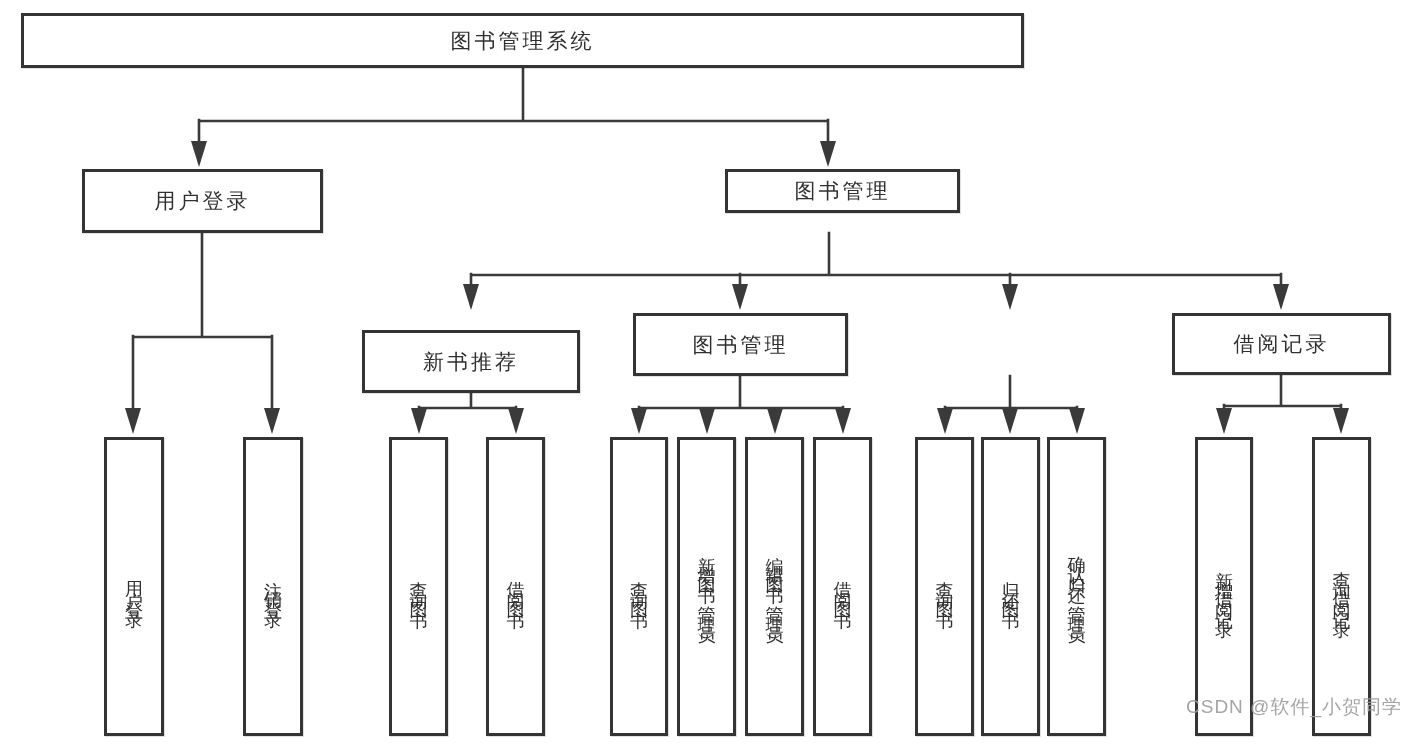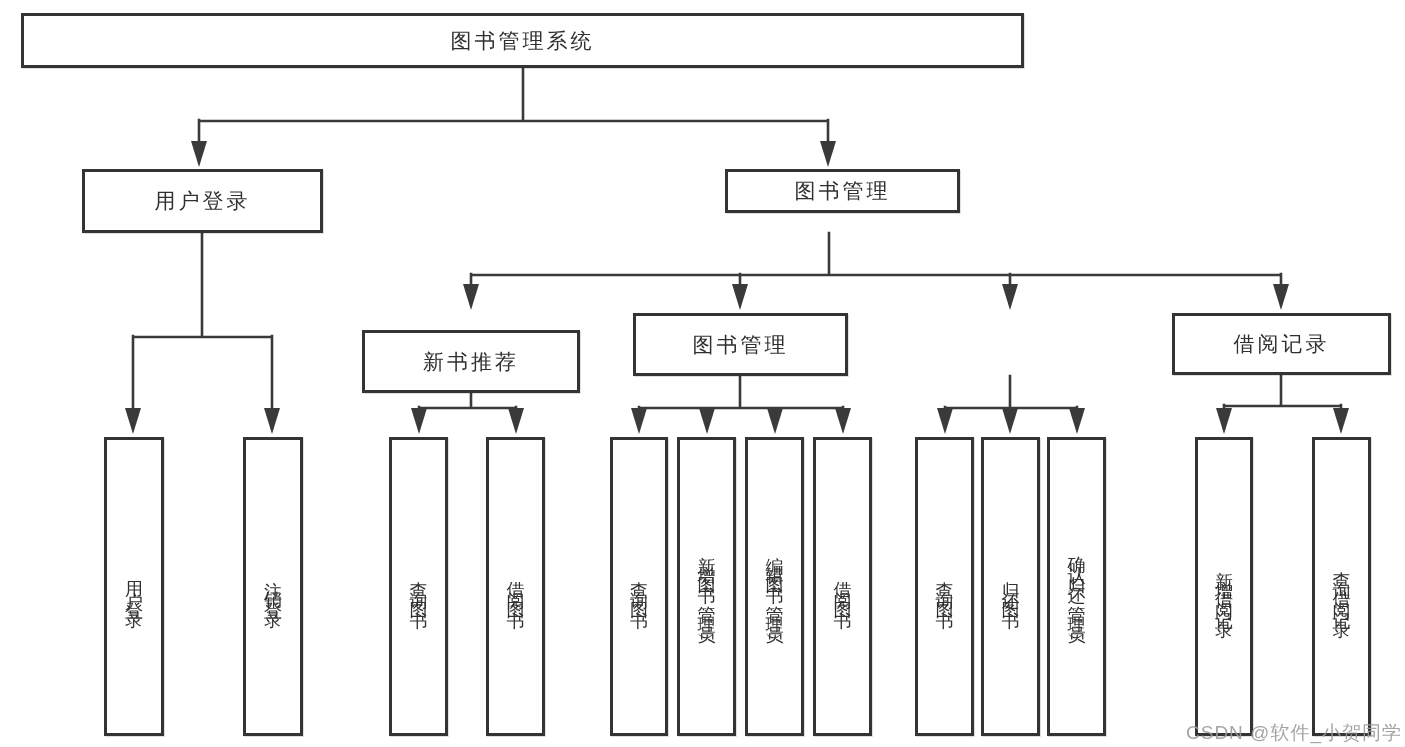--- a/index.html
+++ b/index.html
@@ -37,21 +37,21 @@
     writing-mode: vertical-rl;
     text-orientation: mixed;
     font-size: 18px;
     letter-spacing: 10px;
     line-height: 1;
     white-space: nowrap;
   }
   .watermark {
     position: absolute;
     left: 1186px;
-    top: 720px;
+    top: 694px;
     font-size: 19px;
     letter-spacing: 1px;
     color: #9b9b9b;
     opacity: 0.9;
     white-space: nowrap;
     z-index: 5;
   }
 </style>
 </head>
 <body>

